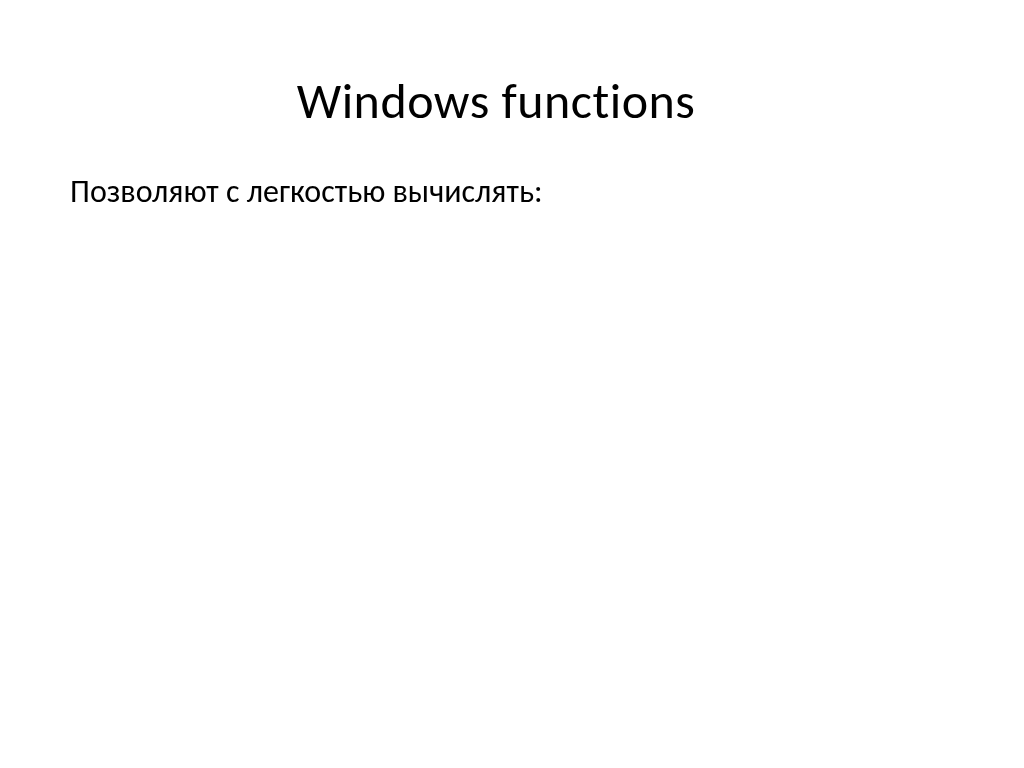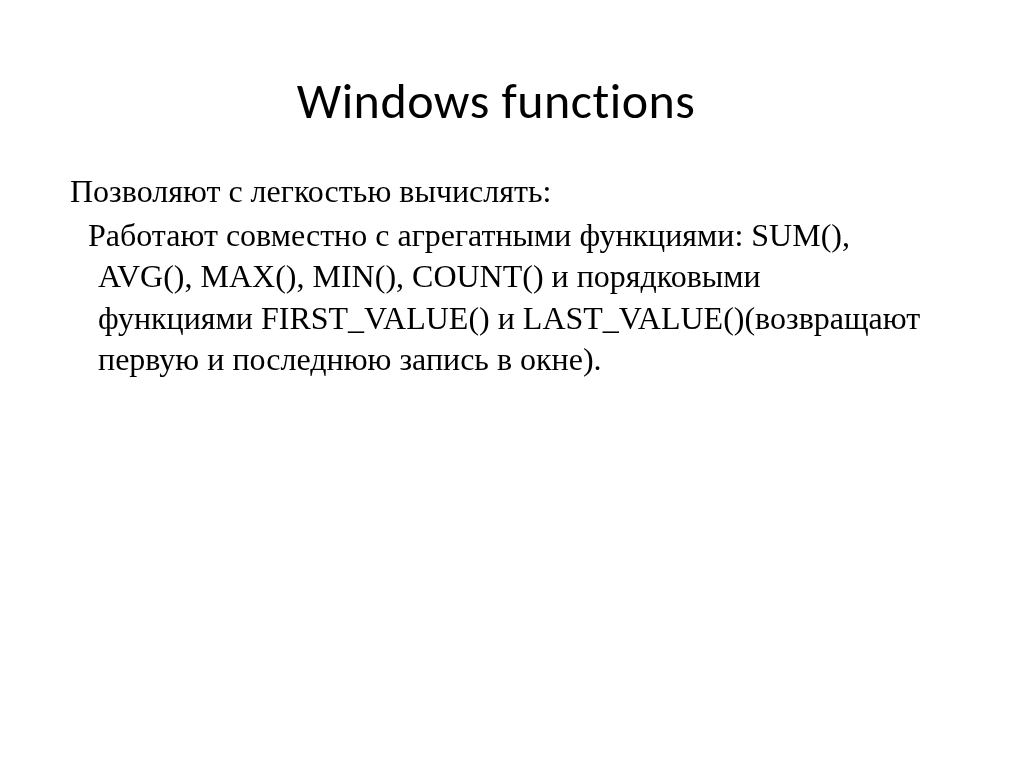--- a/index.html
+++ b/index.html
@@ -20,33 +20,31 @@
   .title {
     text-align: center;
     font-size: 50px;
     font-weight: 400;
     margin: 20px 0 40px 0;
     letter-spacing: 0.5px;
   }
   .body {
     font-size: 32px;
     line-height: 1.3;
-    font-family: Liberation Serif, serif;
   }
   .p1 {
     margin: 0 0 2px 0;
   }
   .p-indent {
     margin: 0 0 2px 0;
     padding-left: 28px;
     text-indent: -10px;
   }
 </style>
 </head>
 <body>
 
 <div class="slide">
   <h1 class="title">Windows functions</h1>
   <div class="body">
     <p class="p1">Позволяют  с легкостью вычислять:</p>
-    <p class="p-indent"> Работают совместно с агрегатными функциями: SUM(), AVG(), MAX(), MIN(), COUNT() и порядковыми функциями FIRST_VALUE() и LAST_VALUE()(возвращают первую и последнюю запись в окне).</p>
   </div>
 </div>
 
 </body></html>

